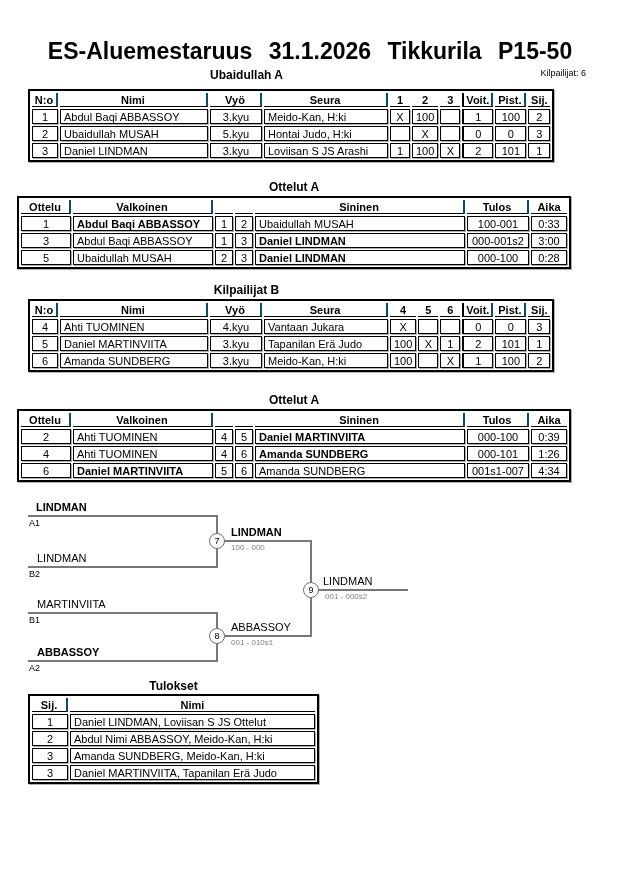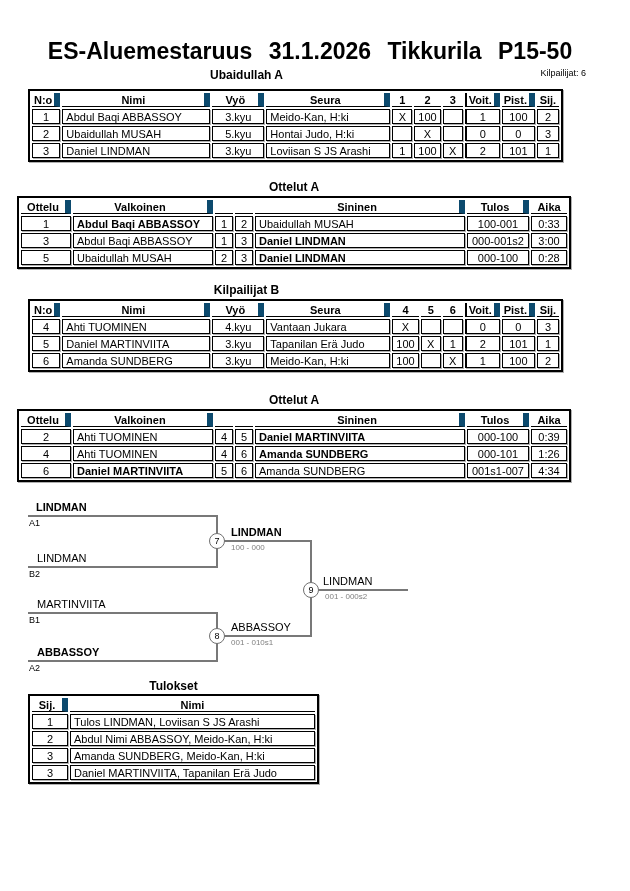--- a/index.html
+++ b/index.html
@@ -19,21 +19,21 @@
   table.sheet {
     position:absolute; border-collapse:separate; border-spacing:2px;
     border:2px solid #000; background:#fff; table-layout:fixed;
     box-shadow:1px 1px 0 #b0b0b0;
   }
   table.sheet th {
     font-weight:bold; font-size:11px; height:14px; padding:0 2px;
     border-bottom:1px solid #000; box-sizing:border-box;
     overflow:hidden; white-space:nowrap; text-align:center;
   }
-  table.sheet th.sep { border-right:6px solid #0c4a6e; }
+  table.sheet th.sep { border-right:2px solid #0c4a6e; }
   table.sheet td {
     font-size:11px; height:15px; padding:0 3px; box-sizing:border-box;
     border:1px solid #000; background:#fff; box-shadow:1px 1px 0 #b0b0b0;
     overflow:hidden; white-space:nowrap;
   }
   .c { text-align:center; }
   .l { text-align:left; }
   .b { font-weight:bold; }
   .grp { border-left:2px solid #000 !important; }
 
@@ -329,21 +329,21 @@
       <col style="width:36px">
       <col style="width:245px">
     </colgroup>
   <tbody>
       <tr>
     <th class="sep">Sij.</th>
     <th>Nimi</th>
   </tr>
   <tr>
     <td class="c">1</td>
-    <td class="l">Tulos LINDMAN, Loviisan S JS Arashi</td>
+    <td class="l">Daniel LINDMAN, Loviisan S JS Ottelut</td>
   </tr>
   <tr>
     <td class="c">2</td>
     <td class="l">Abdul Nimi ABBASSOY, Meido-Kan, H:ki</td>
   </tr>
   <tr>
     <td class="c">3</td>
     <td class="l">Amanda SUNDBERG, Meido-Kan, H:ki</td>
   </tr>
   <tr>

